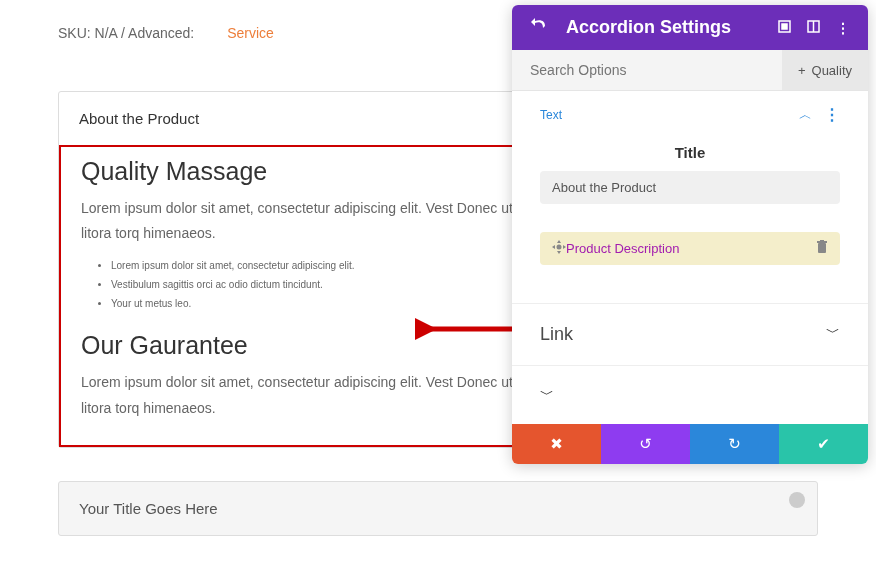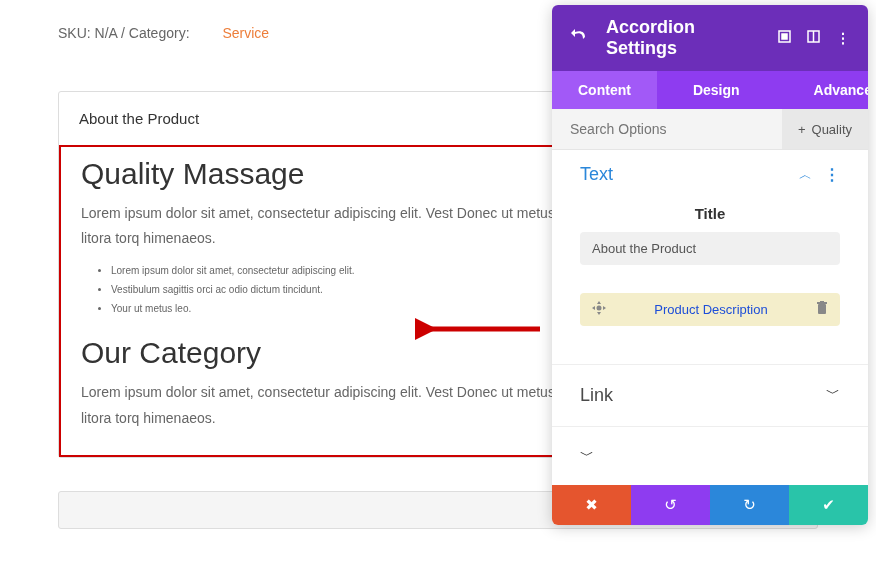--- a/index.html
+++ b/index.html
@@ -27,21 +27,21 @@
     .acc-header {
       padding: 18px 20px;
       font-size: 15px;
       color: #333;
     }
     .highlight-box {
       border: 2px solid #cc0000;
       padding: 10px 20px 14px 20px;
     }
     .content-heading {
-      font-size: 30px;
+      font-size: 25px;
       font-weight: 500;
       color: #333;
       margin-bottom: 10px;
     }
     .content-para {
       font-size: 14px;
       color: #666;
       line-height: 1.8;
       margin-bottom: 10px;
     }
@@ -73,21 +73,21 @@
       height: 16px;
       background: #ccc;
       border-radius: 50%;
     }
 
     
     .settings-panel {
       position: absolute;
       top: 5px;
       right: 8px;
-      width: 316px;
+      width: 356px;
       background: #fff;
       box-shadow: 0 2px 15px rgba(0,0,0,0.2);
       border-radius: 6px;
       overflow: hidden;
     }
     .panel-header {
       background: #6c2eb9;
       color: #fff;
       padding: 12px 18px;
       display: flex;
@@ -141,21 +141,21 @@
       padding: 14px 28px 24px 28px;
       background: #fff;
     }
     .section-head {
       display: flex;
       align-items: center;
       margin-bottom: 20px;
     }
     .section-head .sec-title {
       color: #2b87da;
-      font-size: 18px;
+      font-size: 12px;
       flex: 1;
     }
     .chev-up { color: #2b87da; font-size: 13px; margin-right: 12px; }
     .kebab-blue { color: #2b87da; font-size: 16px; font-weight: bold; }
 
     .field-label {
       font-size: 15px;
       color: #333;
       font-weight: 600;
       margin-bottom: 10px;
@@ -175,21 +175,21 @@
     .body-block {
       background: #f4eecb;
       border-radius: 4px;
       padding: 8px 12px;
       display: flex;
       align-items: center;
       margin-top: 6px;
       margin-bottom: 14px;
     }
     .body-block .drag-icon { color: #888; font-size: 13px; }
-    .body-block .bb-label { flex:1; text-align: center; font-size: 13px; color: #1d4ed8; }
+    .body-block .bb-label { flex:1; font-size: 13px; color: #a21caf; }
     .body-block .trash-icon { color: #888; font-size: 14px; }
 
     .collapse-section {
       padding: 20px 28px;
       border-top: 1px solid #eee;
       display: flex;
       align-items: flex-start;
       background: #fff;
     }
     .collapse-section .cs-title { font-size: 18px; color: #4a4a4a; flex: 1; }
@@ -211,39 +211,40 @@
       left: 415px;
       top: 316px;
       pointer-events: none;
     }
   </style>
 </head>
 <body>
 
 <div class="page-bg">
   <div class="sku-line">
-    <span>SKU: </span><span>N/A</span><span> / </span><span>Category: </span><a class="service-link">Service</a>
+    <span>SKU: </span><span>N/A</span><span> / </span><span>Advanced: </span><a class="service-link">Service</a>
   </div>
 
   <div class="accordion-container">
     <div class="acc-header">About the Product</div>
     <div class="highlight-box">
       <div class="content-heading">Quality Massage</div>
       <div class="content-para">Lorem ipsum dolor sit amet, consectetur adipiscing elit. Vest Donec ut metus leo. Class aptent taciti sociosqu ad litora torq himenaeos.</div>
       <ul class="bullet-list">
         <li>Lorem ipsum dolor sit amet, consectetur adipiscing elit.</li>
         <li>Vestibulum sagittis orci ac odio dictum tincidunt.</li>
         <li>Your ut metus leo.</li>
       </ul>
-      <div class="content-heading">Our Category</div>
+      <div class="content-heading">Our Gaurantee</div>
       <div class="content-para">Lorem ipsum dolor sit amet, consectetur adipiscing elit. Vest Donec ut metus leo. Class aptent taciti sociosqu ad litora torq himenaeos.</div>
     </div>
   </div>
 
   <div class="second-acc">
+    <span>Your Title Goes Here</span>
     <span class="gray-ball"></span>
   </div>
 </div>
 
 <svg class="arrow-anno" width="130" height="30">
   <defs>
     <marker id="ah" markerWidth="10" markerHeight="10" refX="2" refY="5" orient="auto">
       <path d="M10,0 L0,5 L10,10 Z" fill="#cc0000"></path>
     </marker>
   </defs>
@@ -267,25 +268,20 @@
     </span>
     <span class="hdr-icon">
       <svg width="13" height="13" viewBox="0 0 13 13" fill="none" stroke="#fff" stroke-width="1.5">
           <rect x="1" y="1" width="11" height="11"></rect>
           <line x1="6.5" y1="1" x2="6.5" y2="12"></line>
         </svg>
     </span>
     <span class="hdr-icon" style="font-weight:bold;">⋮</span>
   </div>
 
-  <div class="tabs">
-    <div class="tab active">Content</div>
-    <div class="tab">Design</div>
-    <div class="tab">Advanced</div>
-  </div>
 
   <div class="search-row">
     <input type="text" placeholder="Search Options" style="">
     <button class="filter-btn">
       <span>+</span>
       <span>Quality</span>
     </button>
   </div>
 
   <div class="panel-body">

